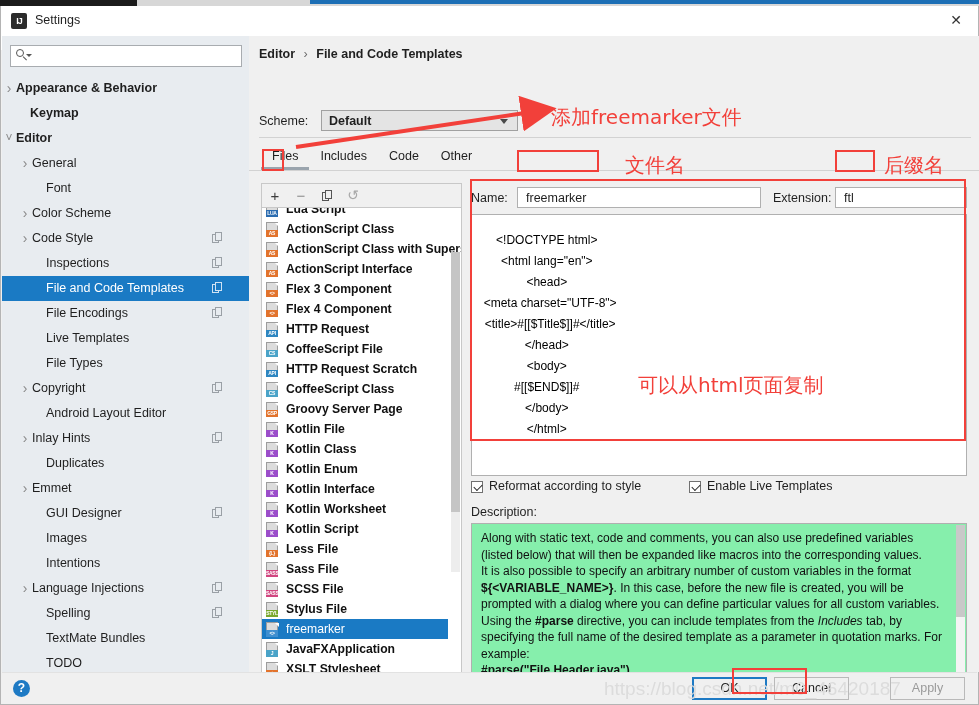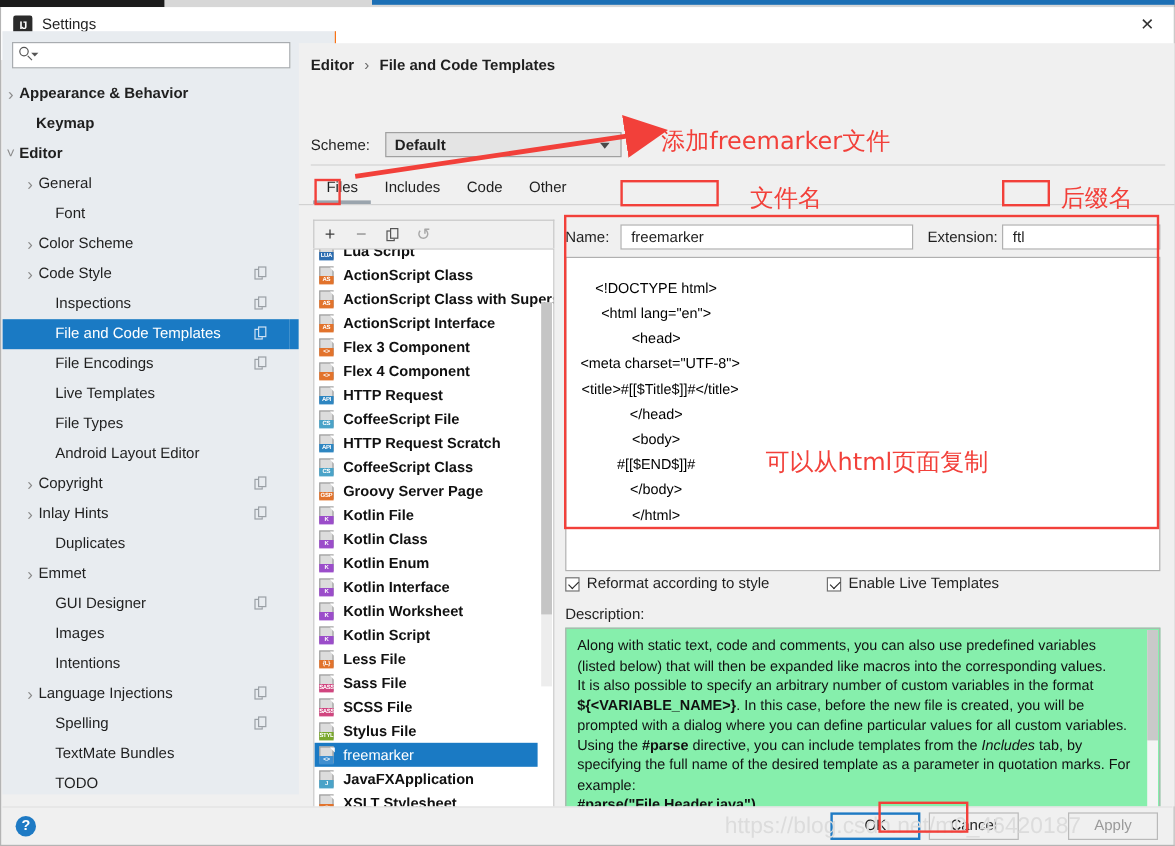--- a/index.html
+++ b/index.html
@@ -37,21 +37,21 @@
     position: absolute; left: 34px; top: 7px; font-size: 12.5px; color: #1f1f1f;
   }
   .close-btn {
     position: absolute; right: 0; top: 0; width: 44px; height: 29px;
     text-align: center; line-height: 29px; font-size: 14px; color: #333;
     cursor: default;
   }
 
   
   .left-pane {
-    position: absolute; left: 1px; top: 20px; width: 278px; height: 636px;
+    position: absolute; left: 1px; top: 30px; width: 278px; height: 636px;
     background: #e8ecf0; border-right: 1px solid #f97316;
   }
   .search-wrap { position: absolute; left: 8px; top: 9px; width: 232px; height: 22px; }
   .search-box {
     width: 232px; height: 22px; background: #fff; border: 1px solid #a8acb0;
     position: relative;
   }
   .search-glyph {
     position: absolute; left: 5px; top: 3px; width: 12px; height: 12px;
   }
@@ -317,25 +317,25 @@
           <div class="tree-row sel"><span class="lbl" style="margin-left: 30px;">File and Code Templates</span><span class="copy-ic">
               <span class="b1"></span>
               <span class="b2"></span>
             </span></div>
           <div class="tree-row"><span class="lbl" style="margin-left: 30px;">File Encodings</span><span class="copy-ic">
               <span class="b1"></span>
               <span class="b2"></span>
             </span></div>
           <div class="tree-row"><span class="lbl" style="margin-left: 30px;">Live Templates</span></div>
           <div class="tree-row"><span class="lbl" style="margin-left: 30px;">File Types</span></div>
+          <div class="tree-row"><span class="arrow closed" style="left: 18px;"></span><span class="lbl" style="margin-left: 16px;">Copyright</span><span class="copy-ic">
+              <span class="b1"></span>
+              <span class="b2"></span>
+            </span></div>
           <div class="tree-row"><span class="lbl" style="margin-left: 30px;">Android Layout Editor</span></div>
-          <div class="tree-row"><span class="arrow closed" style="left: 18px;"></span><span class="lbl" style="margin-left: 16px;">Copyright</span><span class="copy-ic">
-              <span class="b1"></span>
-              <span class="b2"></span>
-            </span></div>
           <div class="tree-row"><span class="arrow closed" style="left: 18px;"></span><span class="lbl" style="margin-left: 16px;">Inlay Hints</span><span class="copy-ic">
               <span class="b1"></span>
               <span class="b2"></span>
             </span></div>
           <div class="tree-row"><span class="lbl" style="margin-left: 30px;">Duplicates</span></div>
           <div class="tree-row"><span class="arrow closed" style="left: 18px;"></span><span class="lbl" style="margin-left: 16px;">Emmet</span></div>
           <div class="tree-row"><span class="lbl" style="margin-left: 30px;">GUI Designer</span><span class="copy-ic">
               <span class="b1"></span>
               <span class="b2"></span>
             </span></div>

